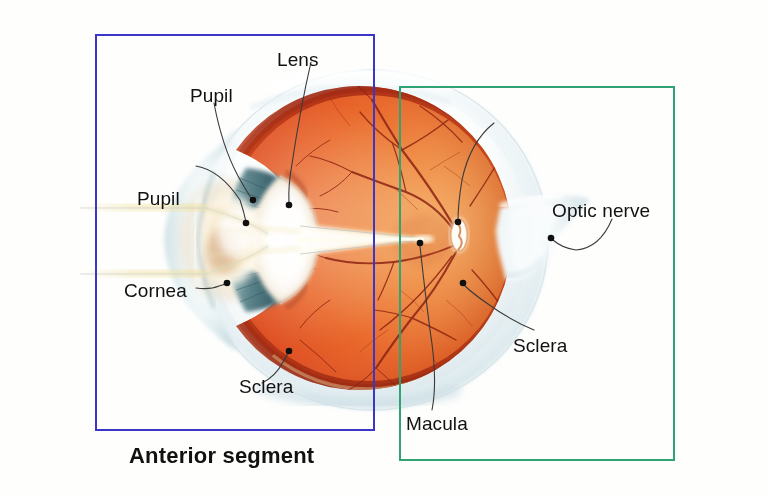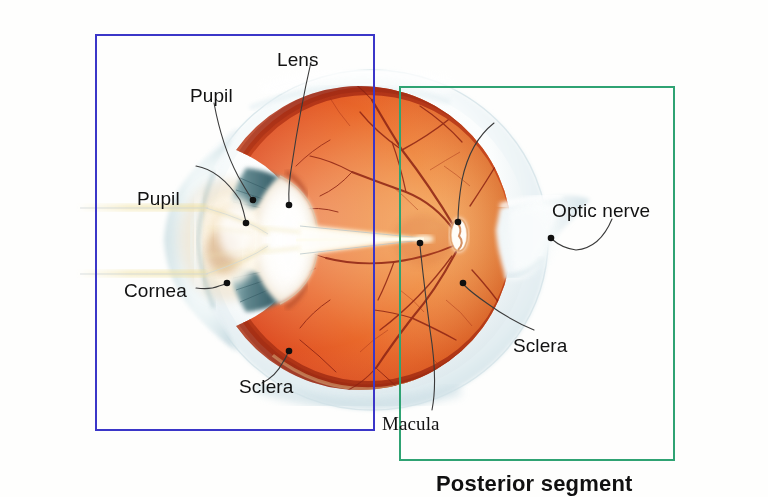--- a/index.html
+++ b/index.html
@@ -328,17 +328,17 @@
     <rect x="400" y="87" width="274" height="373" fill="none" stroke="#2fa373" stroke-width="2"></rect>
   </svg>
 
   <div class="lbl" style="left:277px;top:50px;text-align:right;">Lens</div>
   <div class="lbl" style="left:190px;top:86px;">Pupil</div>
   <div class="lbl" style="left:137px;top:165px;margin-top:24px;">Pupil</div>
   <div class="lbl" style="left:124px;top:281px;text-align:center;">Cornea</div>
   <div class="lbl" style="left:207px;top:377px;margin-left:32px;">Sclera</div>
   <div class="lbl" style="left:552px;top:201px;">Optic nerve</div>
   <div class="lbl" style="left:513px;top:336px;">Sclera</div>
-  <div class="lbl" style="left:382px;top:414px;font-family:Liberation Serif, serif;">Macula</div>
-
-  <div class="seg-lbl" style="left:436px;top:471px;">Posterior segment</div>
+  <div class="lbl" style="left:406px;top:414px;">Macula</div>
+
+  <div class="seg-lbl" style="left:129px;top:443px;">Anterior segment</div>
 
 </div>
 
 </body></html>

